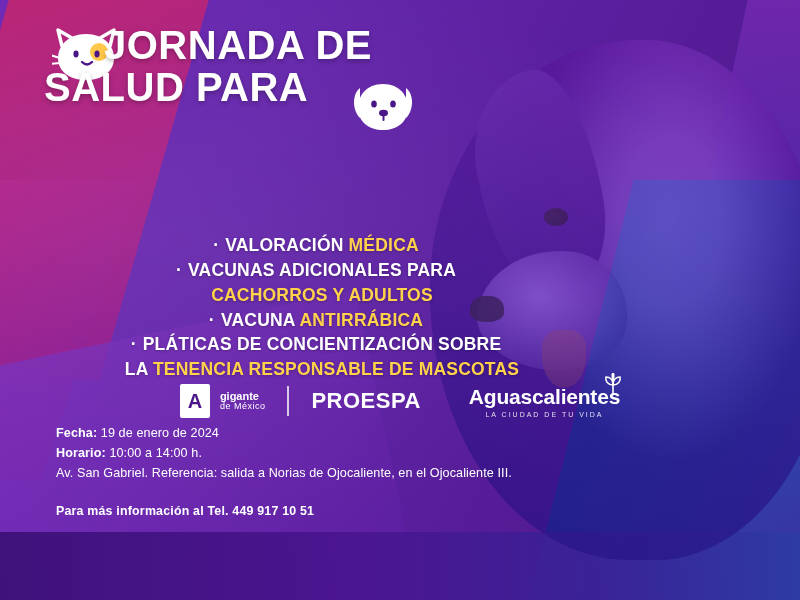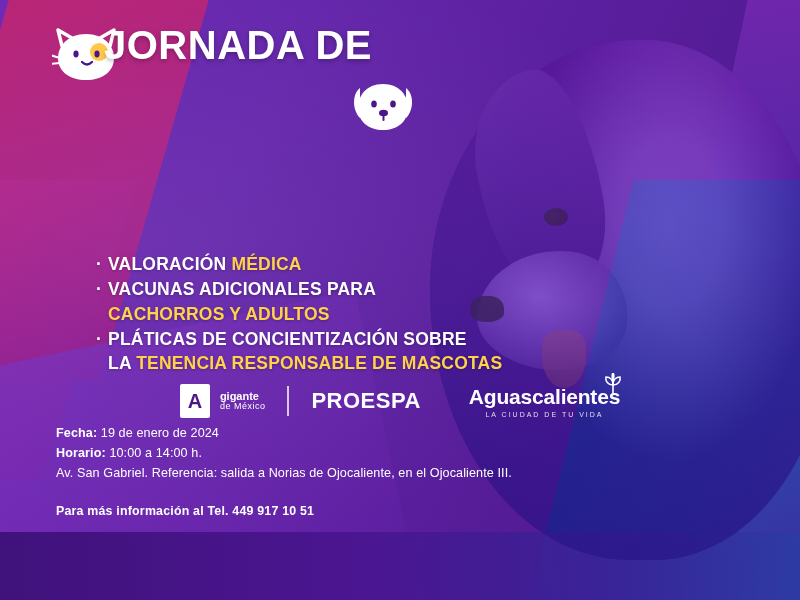--- a/index.html
+++ b/index.html
@@ -176,21 +176,21 @@
   }
   .sub1 b { font-weight: 800; }
   .sub2 {
     color: #ffffff;
     font-size: 20px;
     margin-top: 6px;
     letter-spacing: 3px;
   }
   .sub2 b { font-weight: 800; letter-spacing: 2px; }
 
-  .services { position: absolute; left: 96px; top: 252px; width: 440px; }
+  .services { position: absolute; left: 96px; top: 233px; width: 440px; text-align: center; }
   .svc {
     color: #ffffff;
     font-size: 17.5px;
     font-weight: 800;
     line-height: 1.42;
     letter-spacing: .2px;
     text-shadow: 0 1px 3px rgba(0,0,0,.25);
   }
   .svc .dot { margin-right: 6px; }
   .hl { color: #ffd24a; }
@@ -287,30 +287,34 @@
     <ellipse cx="24" cy="24" rx="2.8" ry="3.6" fill="#4b1688"></ellipse>
     <ellipse cx="43" cy="24" rx="2.8" ry="3.6" fill="#4b1688"></ellipse>
     <ellipse cx="33.5" cy="33" rx="4.5" ry="3.2" fill="#4b1688"></ellipse>
     <path d="M33.5 36 v4" stroke="#4b1688" stroke-width="2" stroke-linecap="round"></path>
   </svg>
 
   <div class="content">
 
     <div class="title-block">
       <div class="title-line t1">JORNADA DE</div>
+      <div class="title-line t2">SALUD PARA</div>
     </div>
 
 
     <div class="services">
       <div class="svc">
         <span class="dot">·</span><span>VALORACIÓN </span><span class="hl">MÉDICA</span>
       </div>
       <div class="svc">
         <span class="dot">·</span><span>VACUNAS ADICIONALES PARA</span>
         <span class="cont hl">CACHORROS Y ADULTOS</span>
+      </div>
+      <div class="svc">
+        <span class="dot">·</span><span>VACUNA </span><span class="hl">ANTIRRÁBICA</span>
       </div>
       <div class="svc">
         <span class="dot">·</span><span>PLÁTICAS DE CONCIENTIZACIÓN SOBRE</span>
         <span class="cont"><span>LA </span><span class="hl">TENENCIA RESPONSABLE DE MASCOTAS</span></span>
       </div>
     </div>
 
     <div class="details">
       <div class="detail-line">
         <b>Fecha:</b>

